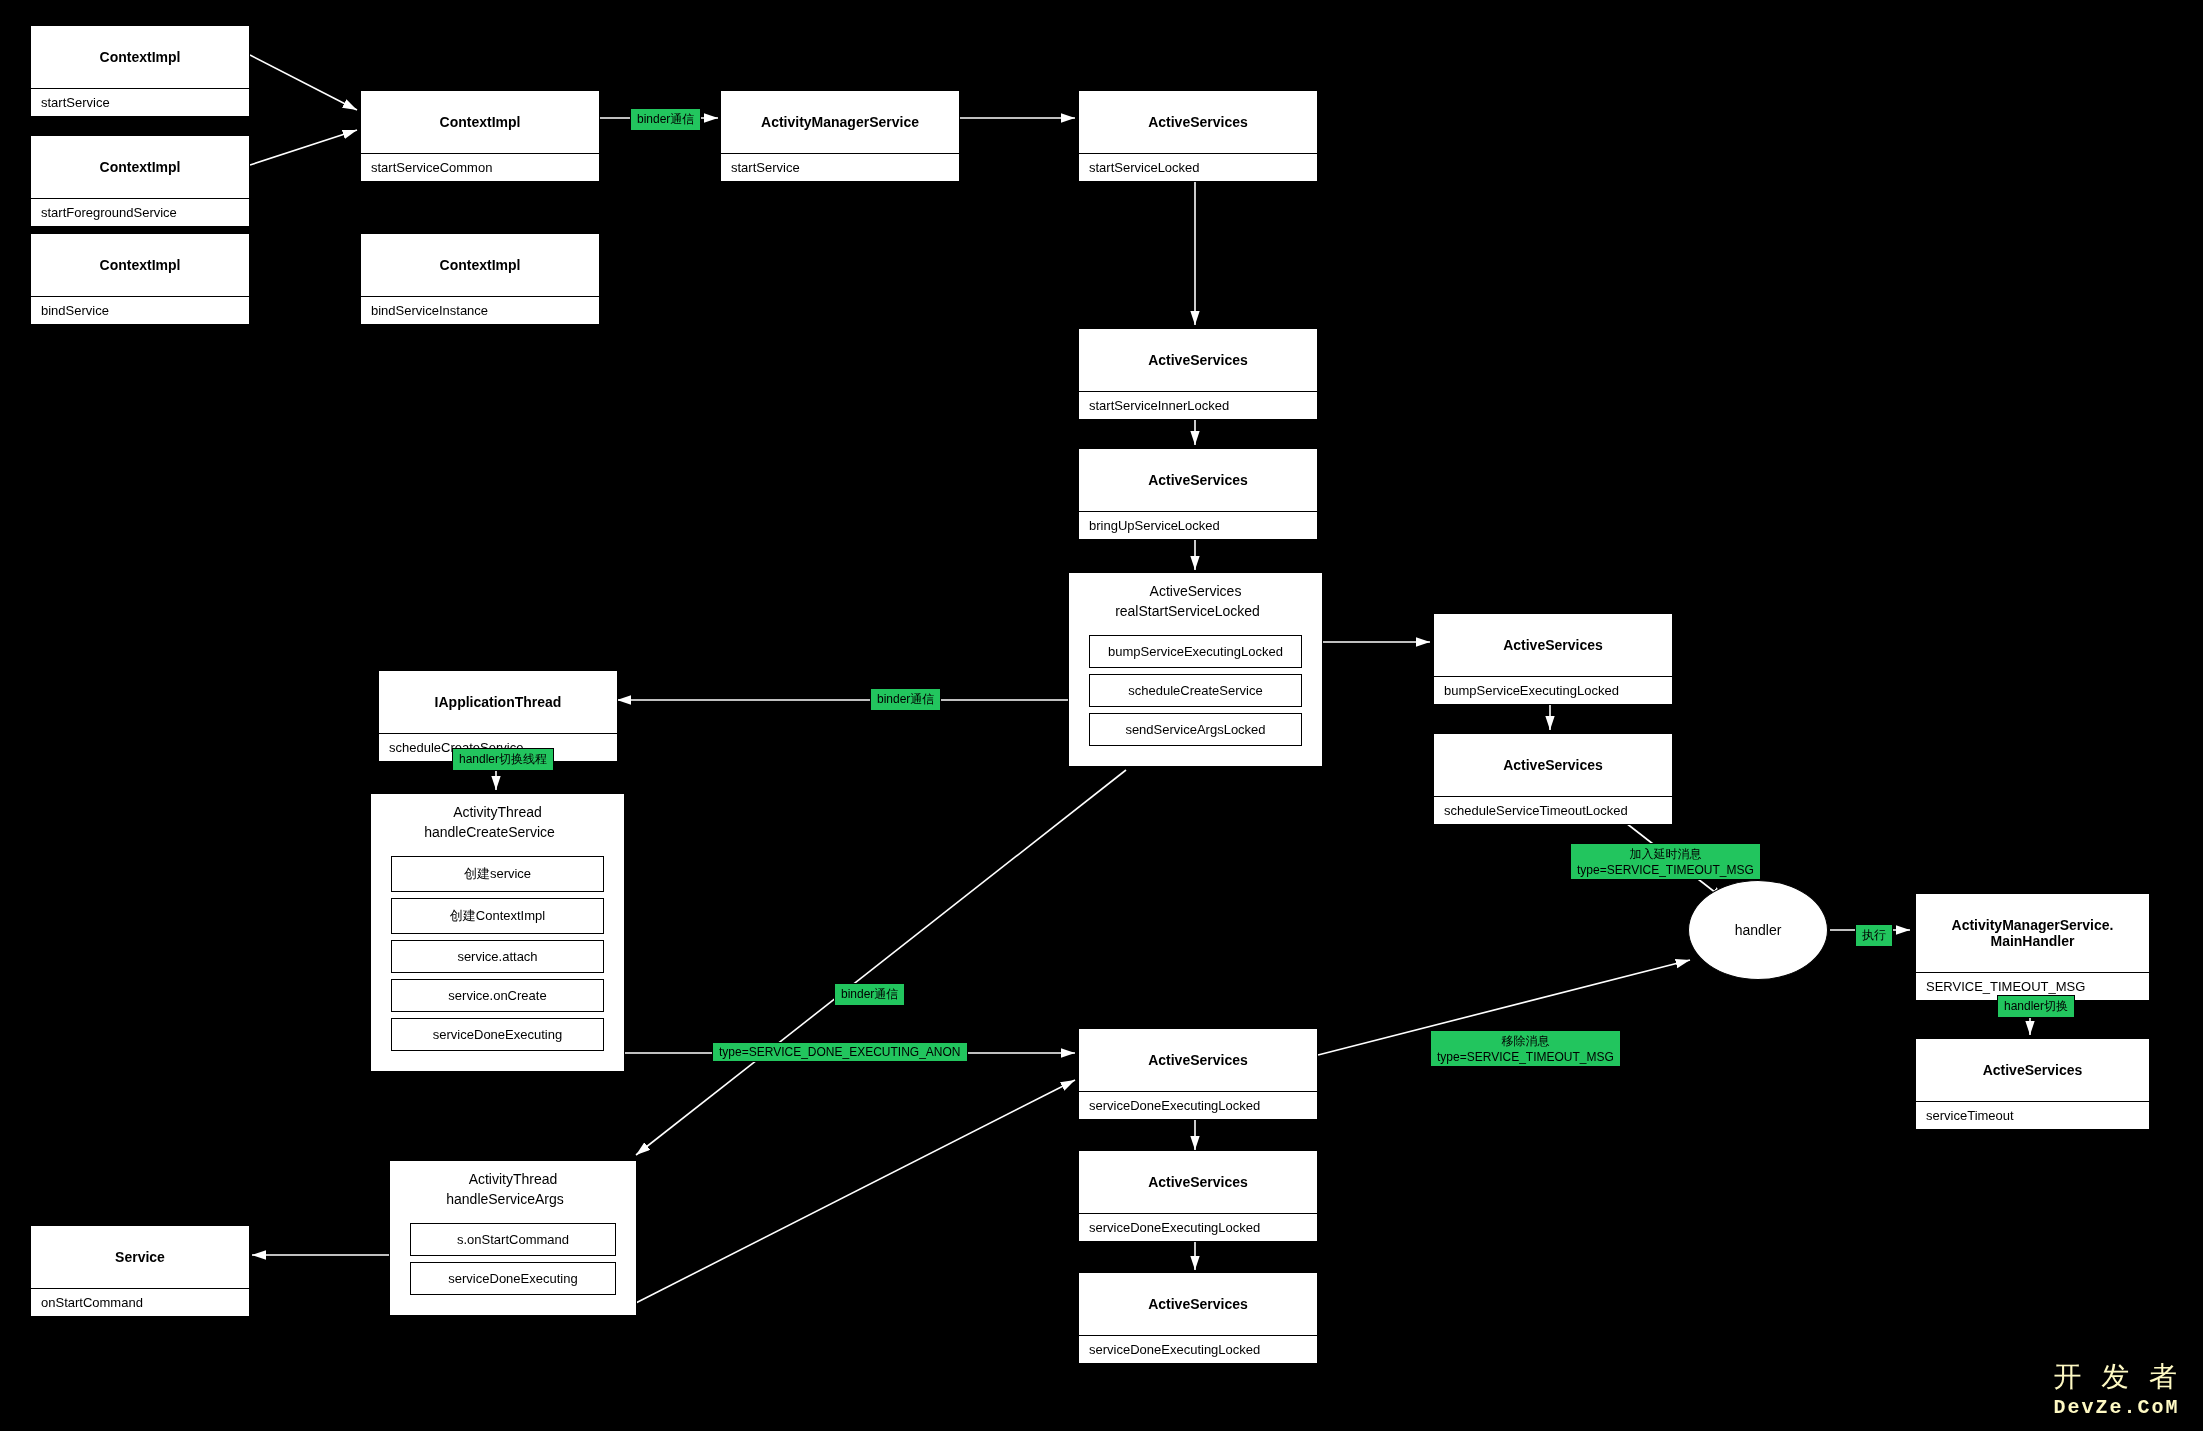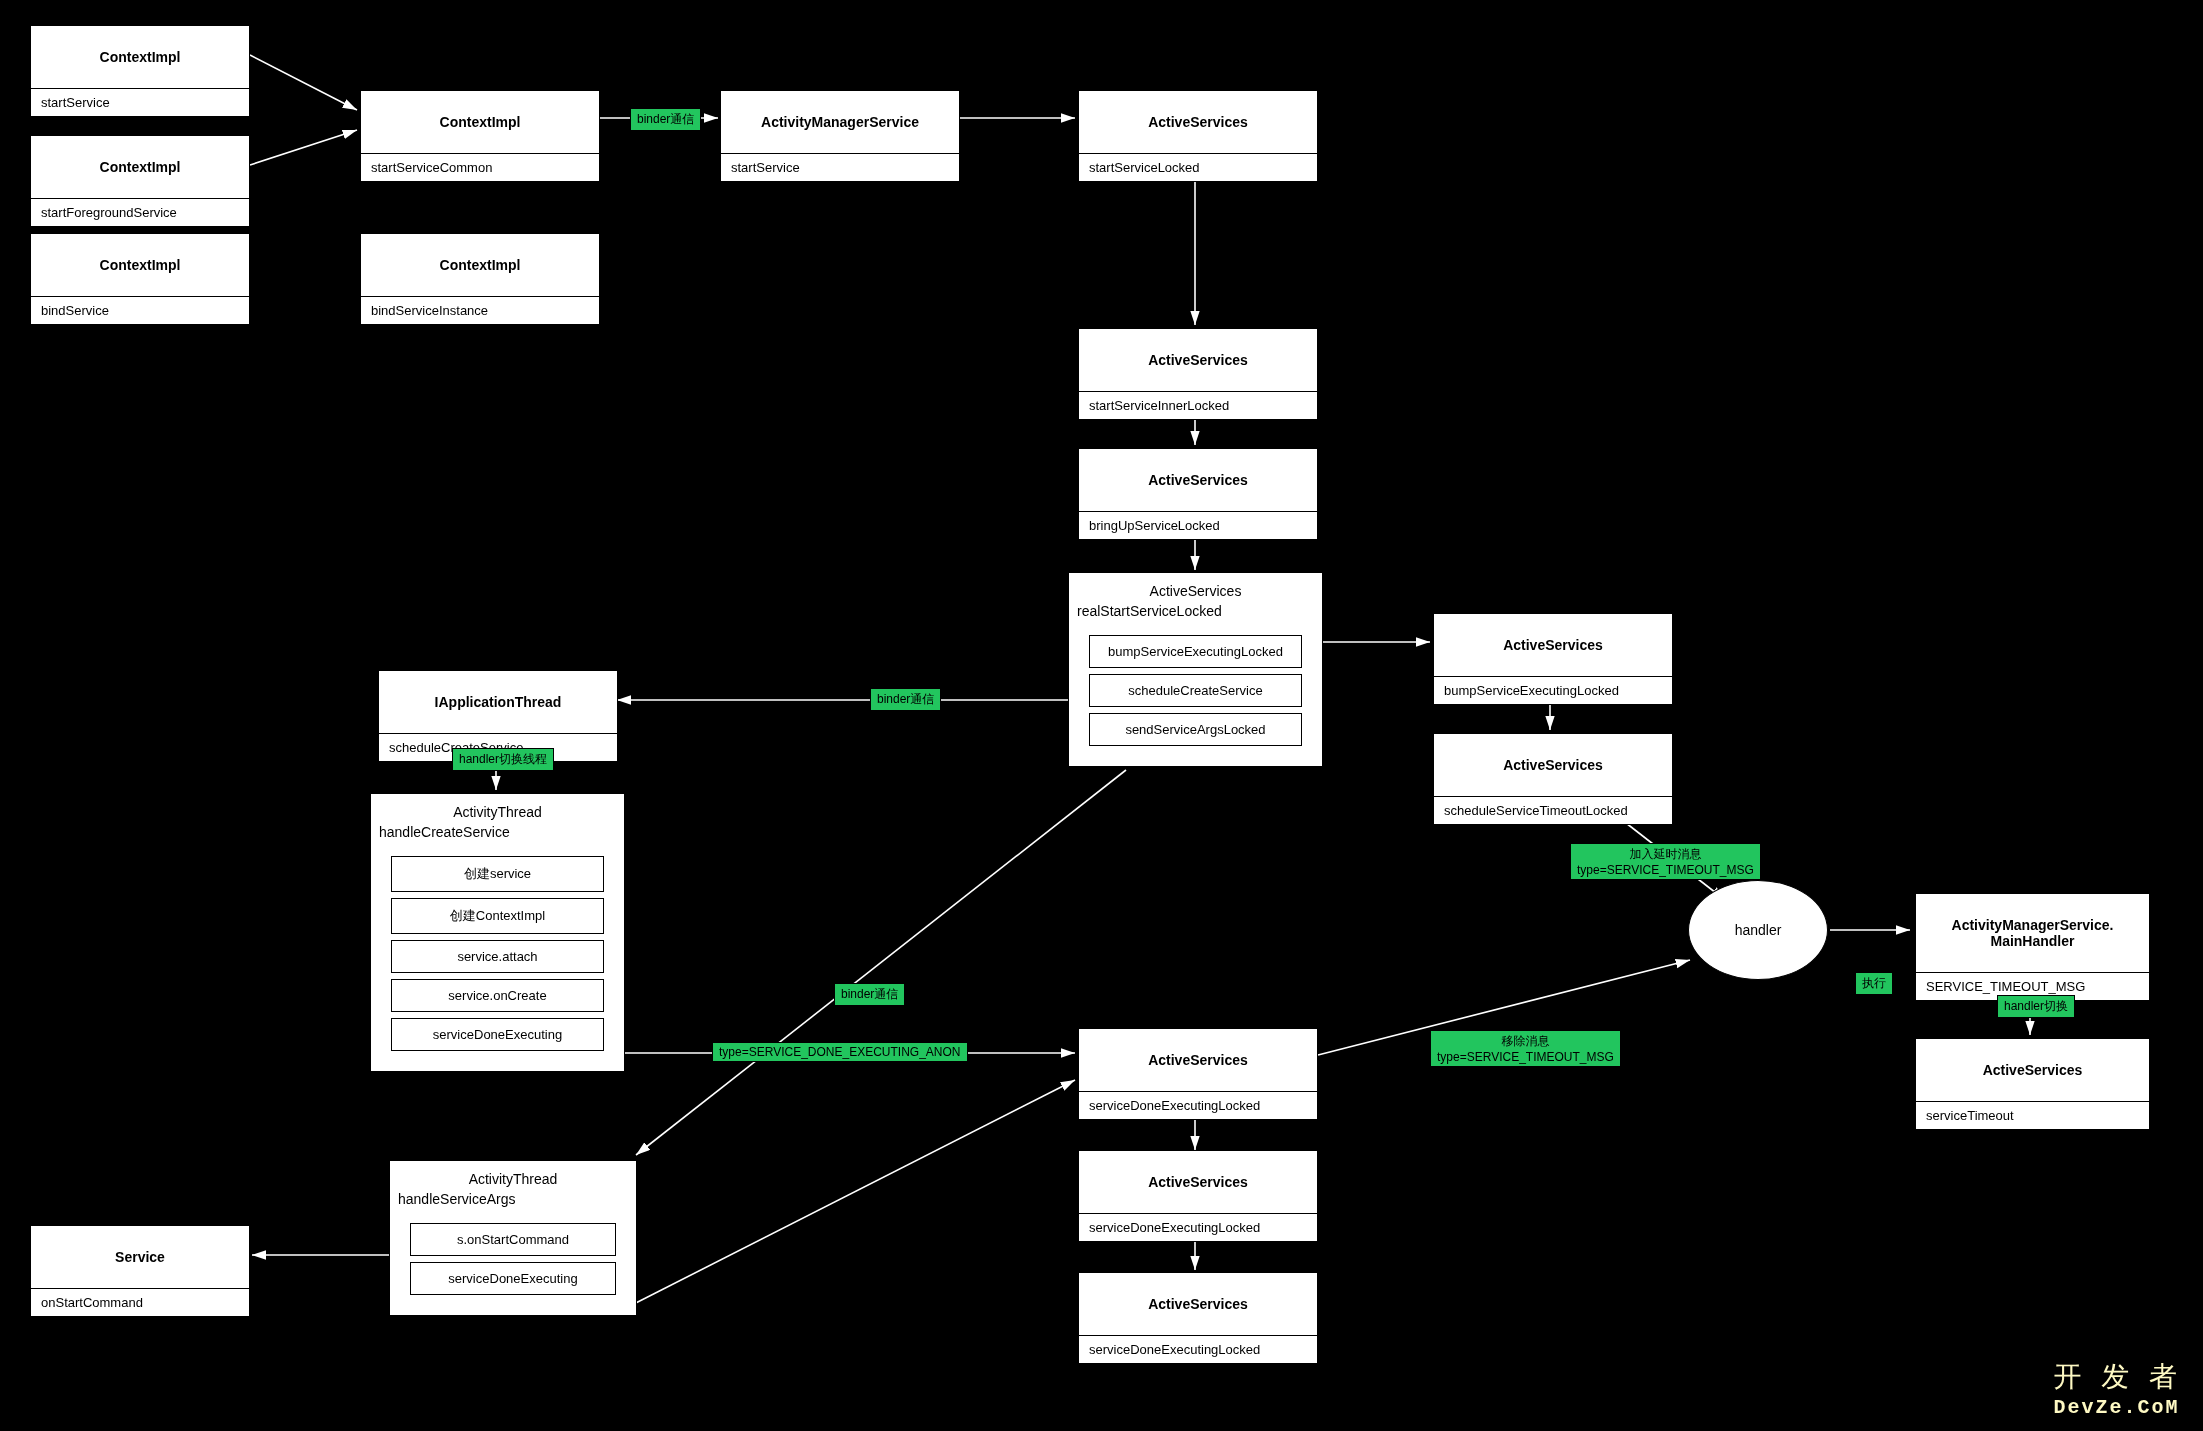--- a/index.html
+++ b/index.html
@@ -33,20 +33,21 @@
     background: #fff;
     border: 1.5px solid #000;
     padding-bottom: 14px;
   }
   .composite .ctitle {
     text-align: center;
     font-size: 14px;
     padding: 10px 8px 4px 8px;
   }
   .composite .csub {
+    text-align: center;
     font-size: 14px;
     padding: 0 24px 10px 8px;
   }
   .composite .inner {
     margin: 6px 20px;
     border: 1.5px solid #000;
     background: #fff;
     text-align: center;
     padding: 8px 10px;
     font-size: 13px;
@@ -264,19 +265,19 @@
 
 <div class="edge-label" style="left:630px; top:108px;">binder通信</div>
 <div class="edge-label" style="left:870px; top:688px;">binder通信</div>
 <div class="edge-label" style="left:452px; top:748px;">handler切换线程</div>
 <div class="edge-label" style="left:834px; top:983px;">binder通信</div>
 <div class="edge-label" style="left:712px; top:1042px;">type=SERVICE_DONE_EXECUTING_ANON</div>
 <div class="edge-label" style="left:1570px; top:843px;">加入延时消息
 type=SERVICE_TIMEOUT_MSG</div>
 <div class="edge-label" style="left:1430px; top:1030px;">移除消息
 type=SERVICE_TIMEOUT_MSG</div>
-<div class="edge-label" style="left:1855px; top:972px;">执行</div>
+<div class="edge-label" style="left:1855px; top:924px;">执行</div>
 <div class="edge-label" style="left:1997px; top:995px;">handler切换</div>
 
 <div class="watermark">
   <div class="cn">开 发 者</div>
   <div class="en">DevZe.CoM</div>
 </div>
 
 </body></html>

